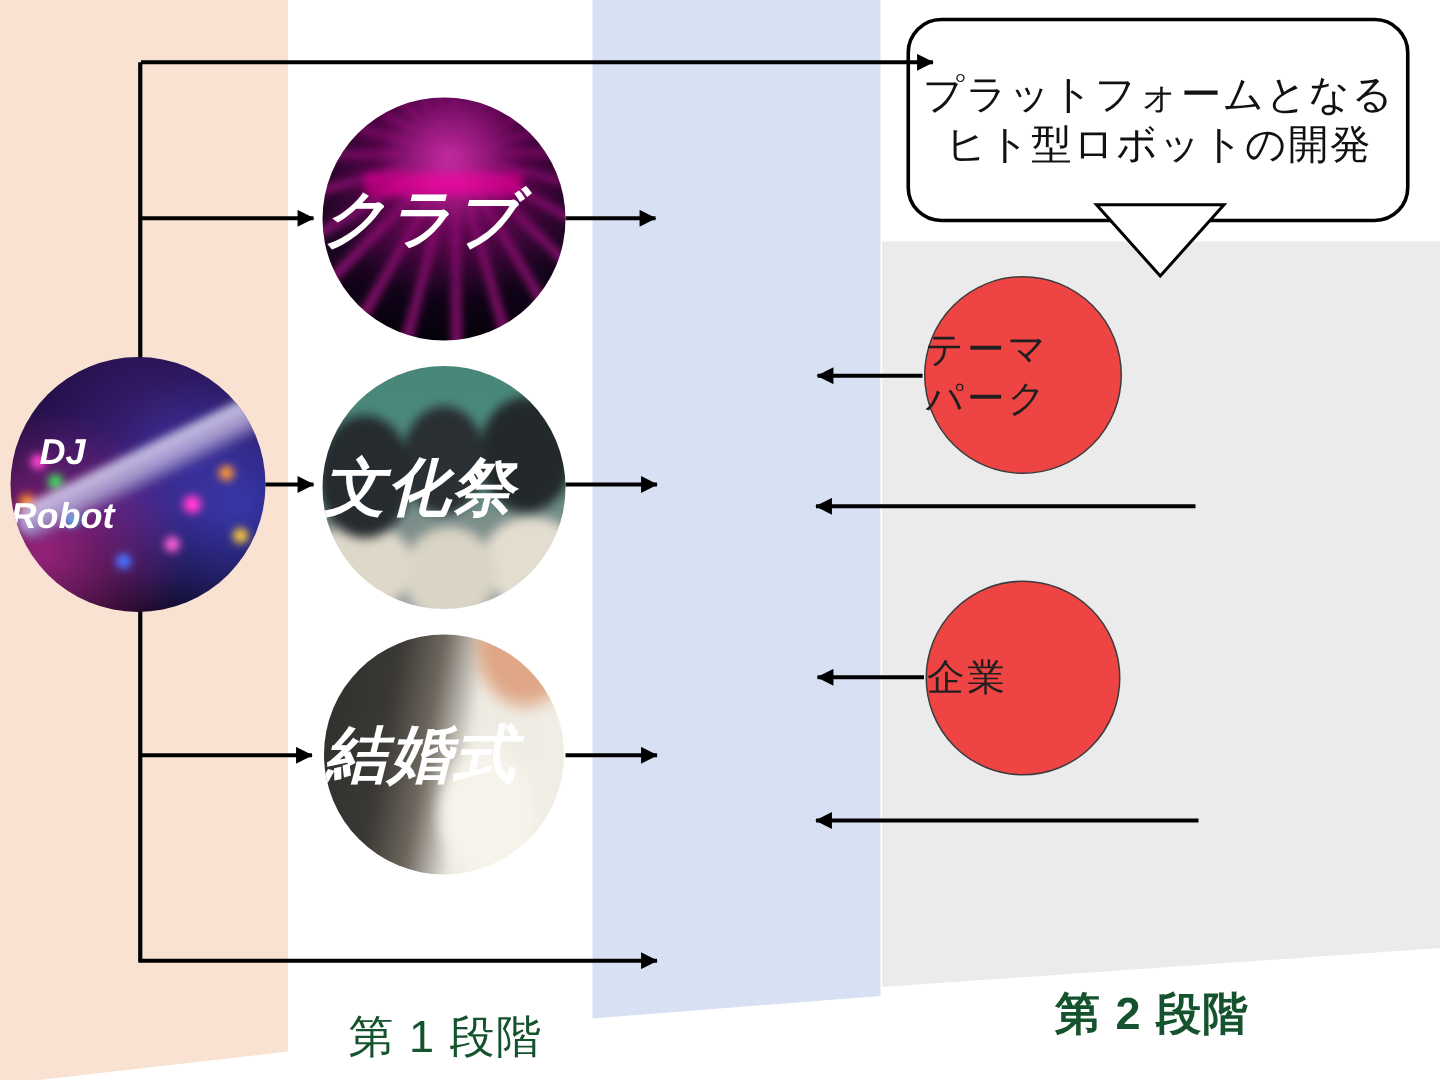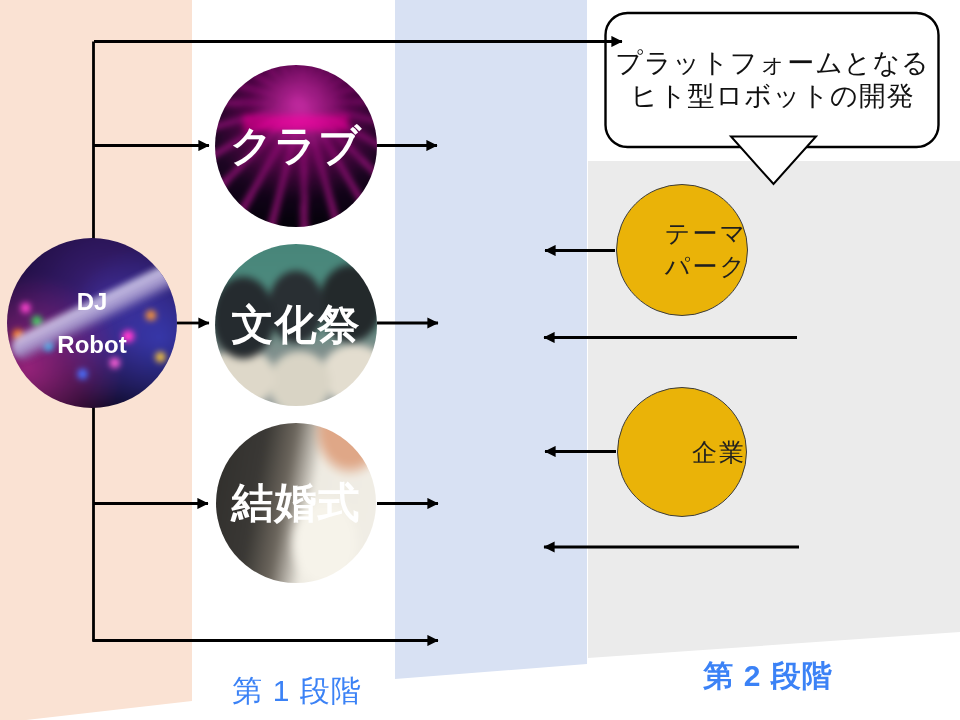--- a/index.html
+++ b/index.html
@@ -4,21 +4,21 @@
 <style>
   html,body{margin:0;padding:0;background:#fff;}
   #canvas{
     position:relative;width:960px;height:720px;overflow:hidden;background:#fff;
     font-family:"Liberation Sans","DejaVu Sans",sans-serif;color:#1a1a1a;
   }
   .abs{position:absolute;}
   svg.layer{position:absolute;left:0;top:0;pointer-events:none;}
 
   
-  .pcircle{position:absolute;border-radius:50%;overflow:hidden;display:flex;align-items:center;justify-content:center;z-index:3;}
+  .pcircle{position:absolute;border-radius:50%;overflow:hidden;display:flex;align-items:center;z-index:3;font-style:italic;}
   .pcircle .ph{position:absolute;inset:-10px;filter:blur(3px) saturate(1.15);}
   .pcircle .cap{position:relative;z-index:2;color:#fff;font-weight:bold;font-size:42px;letter-spacing:1px;white-space:nowrap;}
 
   
   #dj-circle{left:7px;top:238px;width:170px;height:170px;}
   #dj-circle .ph{
     background:
       radial-gradient(circle 5px at 15% 42%, #ff4fd0 98%, transparent 100%),
       radial-gradient(circle 5px at 11% 56%, #ff8c30 98%, transparent 100%),
       radial-gradient(circle 5px at 27% 62%, #40d0ff 98%, transparent 100%),
@@ -70,37 +70,37 @@
       radial-gradient(ellipse 30% 40% at 66% 72%, #f6f3eb 50%, transparent 70%),
       linear-gradient(100deg, #2d2c29 0%, #3a3835 30%, #6c675f 44%, #eeebe3 58%, #f1eee7 100%);
   }
 
   
   #audience-box{left:423px;top:93px;width:135px;height:563px;background:#fff;border:3px solid #000;
     box-sizing:border-box;display:flex;flex-direction:column;align-items:center;justify-content:center;z-index:4;}
   #audience-box .bl{font-size:44px;line-height:56px;color:#1a1a1a;white-space:nowrap;}
 
   
-  .wcircle{position:absolute;border-radius:50%;background:#eab308;border:1.5px solid #3c3c3c;box-sizing:border-box;
-    display:flex;flex-direction:column;align-items:flex-end;justify-content:center;z-index:3;
+  .wcircle{position:absolute;border-radius:50%;background:#ef4444;border:1.5px solid #3c3c3c;box-sizing:border-box;
+    display:flex;flex-direction:column;align-items:flex-start;justify-content:center;z-index:3;
     font-size:25px;color:#1f1f1f;letter-spacing:2px;line-height:33px;white-space:nowrap;}
   #themepark-circle{left:616px;top:184px;width:132px;height:132px;}
   #fes-circle{left:797px;top:271px;width:134px;height:134px;}
   #company-circle{left:617px;top:387px;width:130px;height:130px;}
   #university-circle{left:799px;top:484px;width:126px;height:126px;}
 
   
   #bubble-text{left:606px;top:13px;width:333px;height:133px;display:flex;flex-direction:column;
     align-items:center;justify-content:center;z-index:6;font-size:27px;line-height:33px;color:#111;
     letter-spacing:1px;white-space:nowrap;}
 
   
   #hosted-event-label{left:180px;top:602px;width:224px;text-align:center;font-size:30px;font-weight:bold;
     color:var(--red,#f00);z-index:6;white-space:nowrap;}
-  .stage-label{font-size:30px;color:#3b82f6;z-index:6;text-align:center;white-space:nowrap;letter-spacing:1px;}
+  .stage-label{font-size:30px;color:#14532d;z-index:6;text-align:center;white-space:nowrap;letter-spacing:1px;}
   #stage1-label{left:197px;top:671px;width:200px;}
   #stage2-label{left:668px;top:656px;width:200px;font-weight:bold;}
 </style>
 </head>
 <body>
 
 <div id="canvas">
 
   <svg class="layer" width="960" height="720">
     <polygon points="0,0 192,0 192,701 0,723" fill="var(--peach,#FAE2D3)"></polygon>

